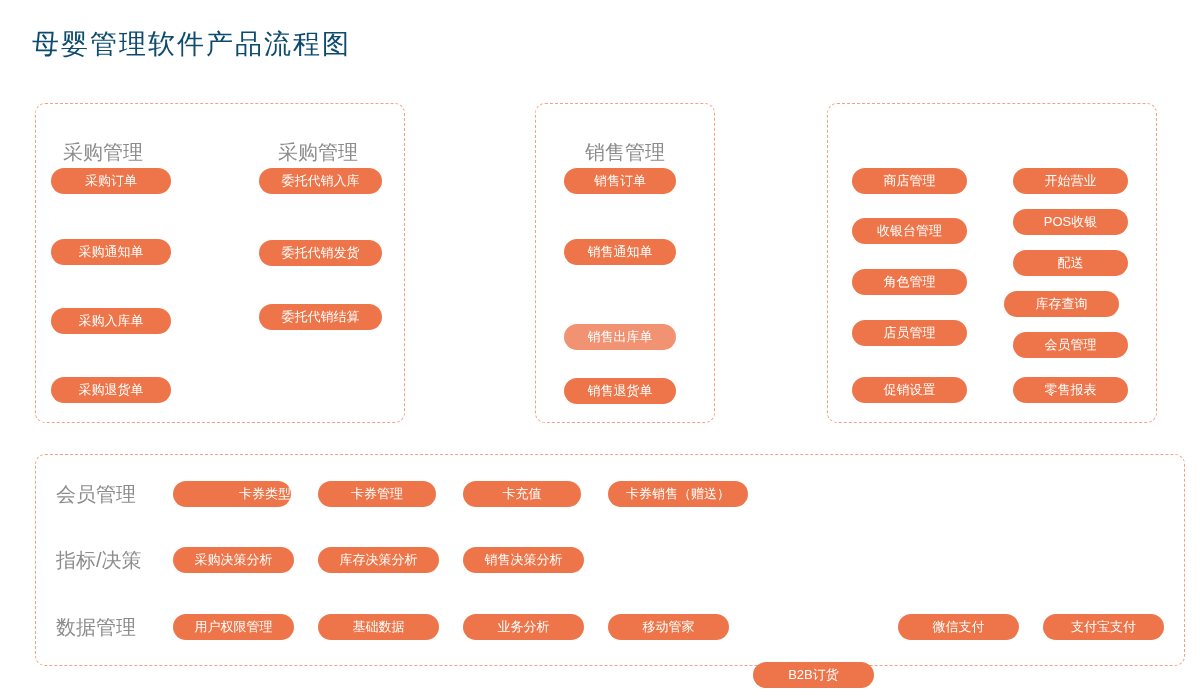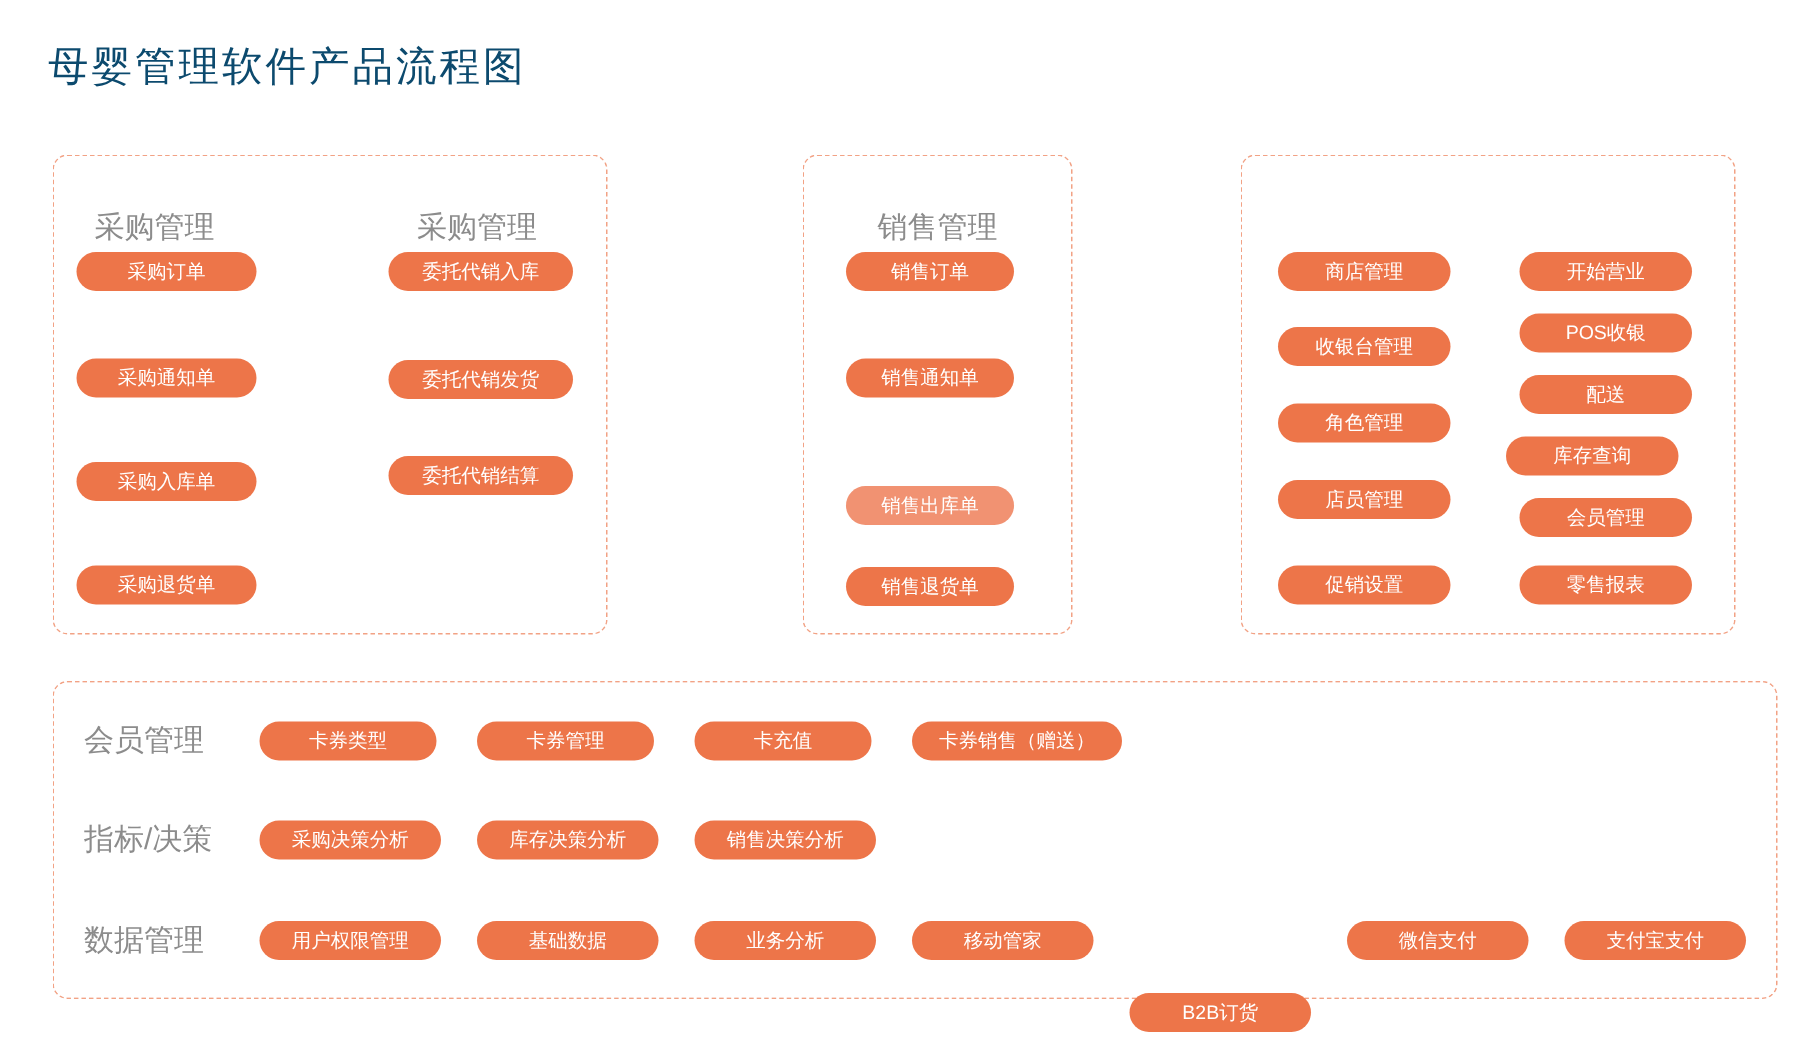--- a/index.html
+++ b/index.html
@@ -84,21 +84,21 @@
     <div class="pill" style="left:185px; top:105px; width:115px;">POS收银</div>
     <div class="pill" style="left:185px; top:146px; width:115px;">配送</div>
     <div class="pill" style="left:176px; top:187px; width:115px;">库存查询</div>
     <div class="pill" style="left:185px; top:228px; width:115px;">会员管理</div>
     <div class="pill" style="left:185px; top:273px; width:115px;">零售报表</div>
   </div>
 
   <div class="dashed-box" id="box-bottom">
 
     <div class="row-label" style="top:26px;">会员管理</div>
-    <div class="pill" style="left:137px; top:26px; width:118px;">卡券类型</div>
+    <div class="pill" style="left:137px; top:26px; width:118px;text-align:right;">卡券类型</div>
     <div class="pill" style="left:282px; top:26px; width:118px;">卡券管理</div>
     <div class="pill" style="left:427px; top:26px; width:118px;">卡充值</div>
     <div class="pill" style="left:572px; top:26px; width:140px;">卡券销售（赠送）</div>
 
     <div class="row-label" style="top:92px;">指标/决策</div>
     <div class="pill" style="left:137px; top:92px; width:121px;">采购决策分析</div>
     <div class="pill" style="left:282px; top:92px; width:121px;">库存决策分析</div>
     <div class="pill" style="left:427px; top:92px; width:121px;">销售决策分析</div>
 
     <div class="row-label" style="top:159px;">数据管理</div>

